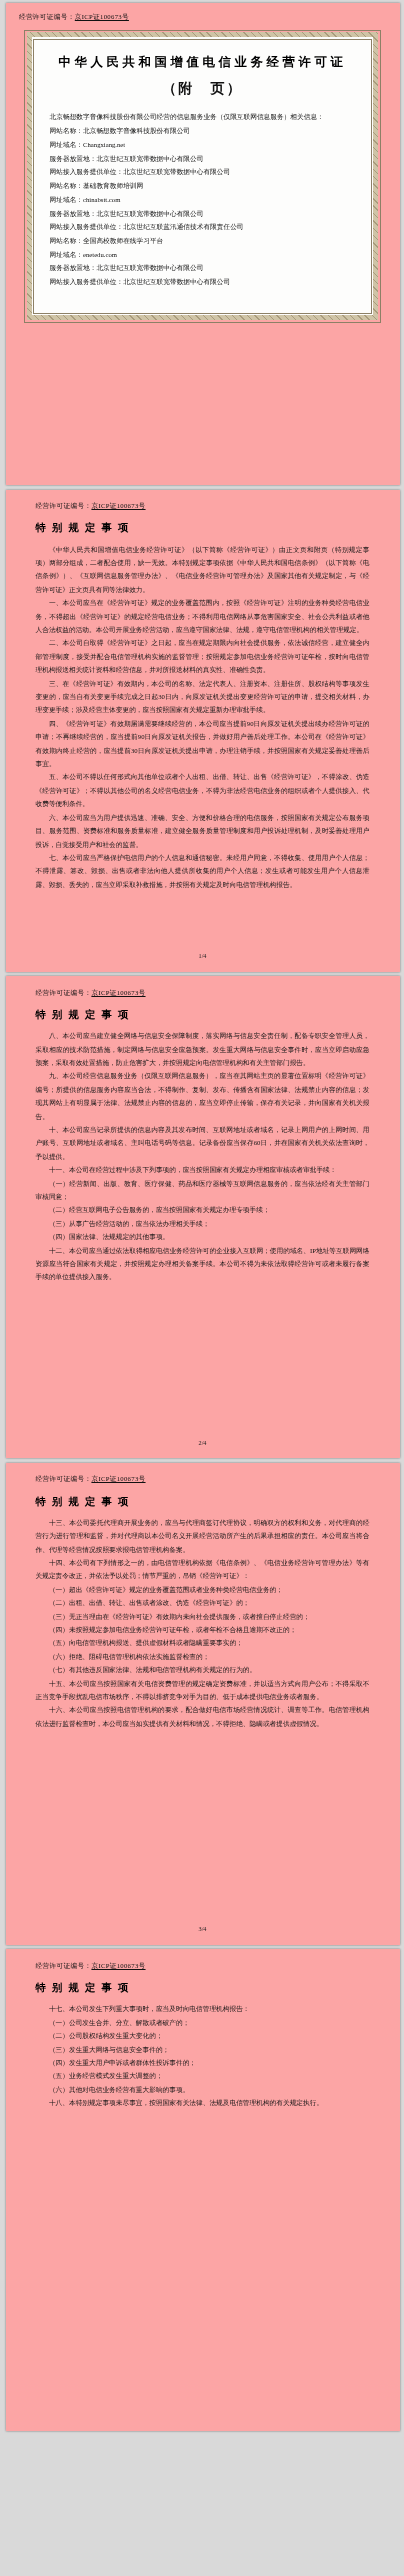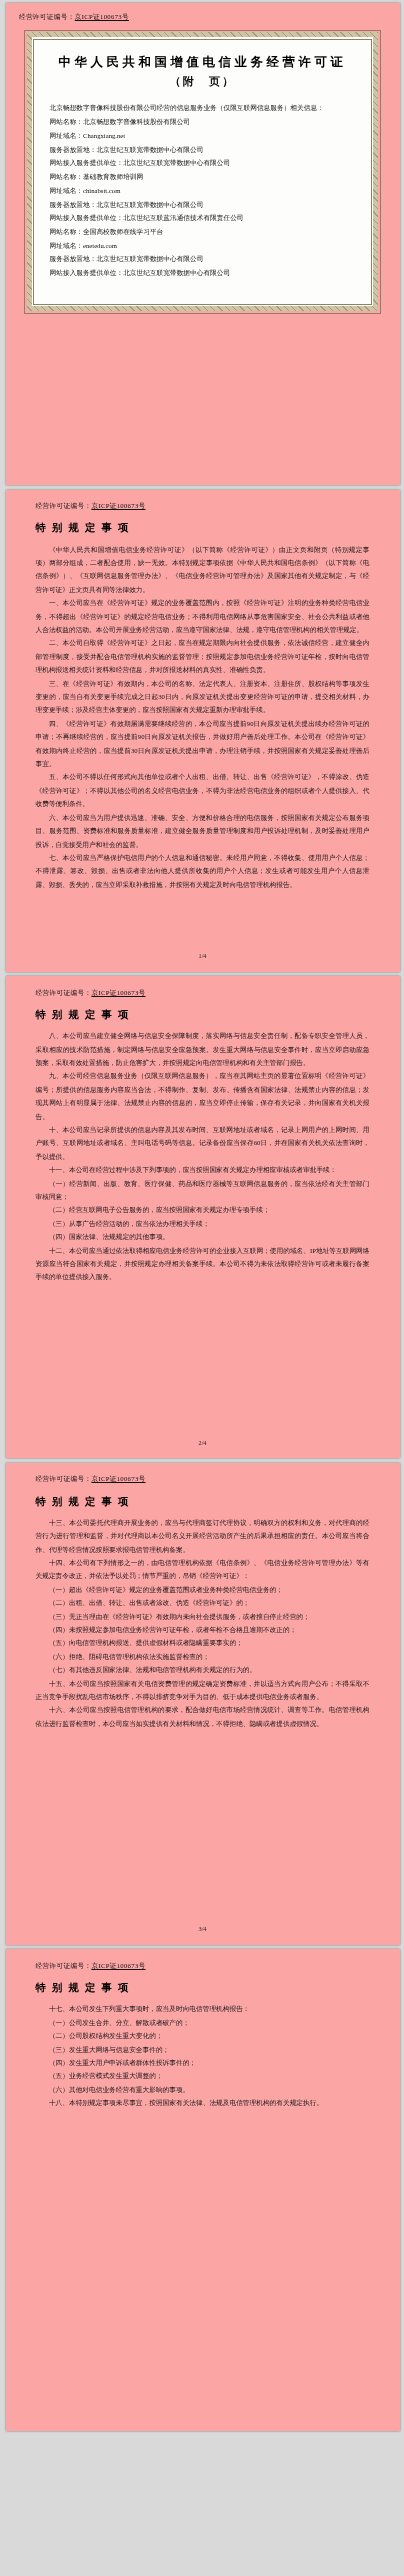--- a/index.html
+++ b/index.html
@@ -48,24 +48,24 @@
   .cert-title {
     margin: 0;
     text-align: center;
     font-size: 12.4px;
     font-weight: 700;
     letter-spacing: 3.6px;
     color: #000;
   }
   .cert-subtitle {
     text-align: center;
-    font-size: 11px;
+    font-size: 14px;
     font-weight: 700;
     letter-spacing: 2.1px;
-    margin-top: 3px;
+    margin-top: 9px;
   }
   .cert-body { margin-top: 12.4px; font-size: 6.7px; line-height: 2.05; }
   .cert-body p { margin: 0; }
 
   
   .page--sp { padding: 12.4px 30px 0; }
   .sp-title {
     margin: 10.3px 0 7.2px;
     text-align: left;
     font-size: 10.3px;

